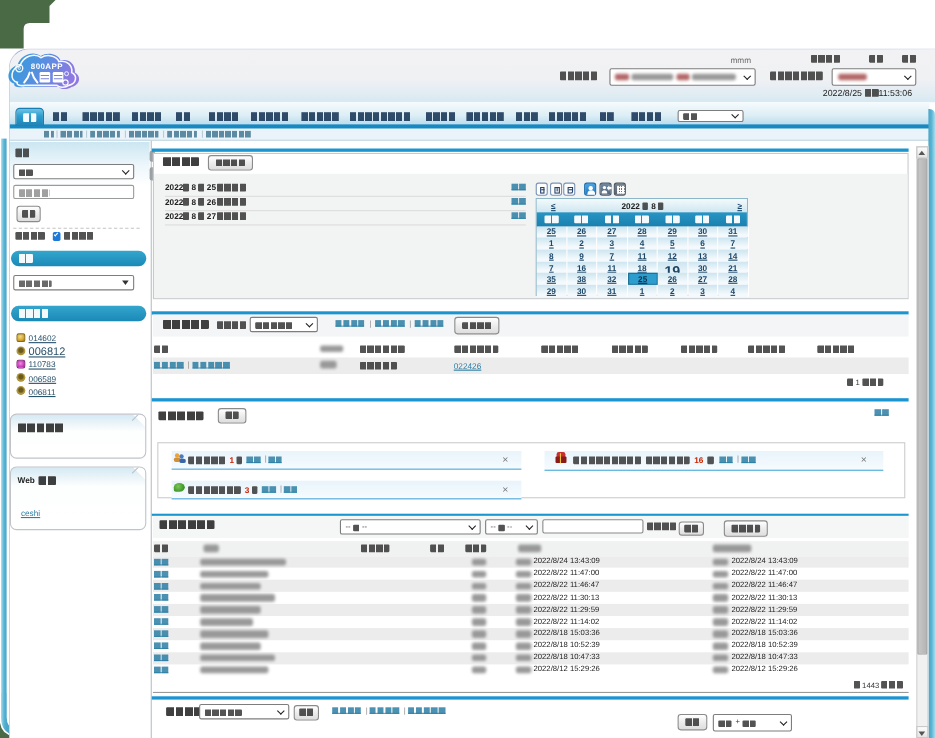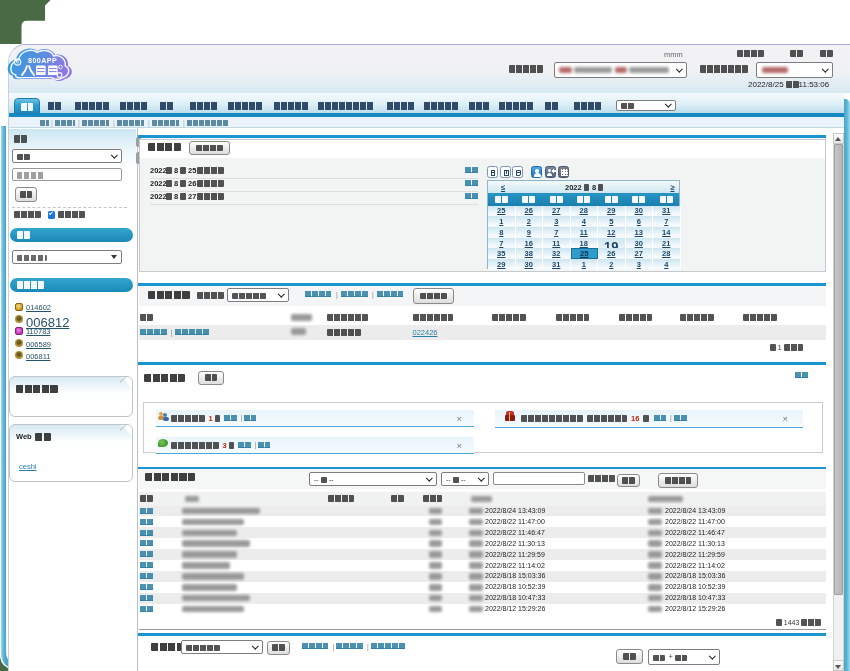--- a/index.html
+++ b/index.html
@@ -153,21 +153,21 @@
 <div class="sel" style="left:12px;top:250px;width:110px;height:14px">
     <span class="ab" style="left:4px;top:3.5px;width:30px;height:6.5px;background:repeating-linear-gradient(90deg,rgba(90,90,90,.9) 0 5.4px,rgba(90,90,90,0) 5.4px 7px);border-radius:1px;filter:blur(.4px)"></span>
     <span class="ab" style="right:4px;top:4px;width:0;height:0;border-left:3.2px solid transparent;border-right:3.2px solid transparent;border-top:4.5px solid #333"></span>
   </div>
 <div class="ab" style="left:10px;top:277.5px;width:123px;height:14.5px;background:linear-gradient(#34a6cd,#1a89b7);border-radius:7px">
     <span class="zw ab" style="left:7px;top:3.5px;width:26.8px;height:7.5px"></span>
   </div>
 <div class="ab" style="left:15px;top:302.5px;width:8px;height:8px;border-radius:2px;background:radial-gradient(circle at 40% 35%,#f2d98a,#d8a72c 60%,#9a7414);border:1px solid #8a6a10"></div>
 <div class="ab" style="left:26px;top:303px;font-size:7.5px;color:#29526b;text-decoration:underline">014602</div>
 <div class="ab" style="left:15px;top:314.7px;width:8px;height:8px;border-radius:4px;background:radial-gradient(circle at 50% 45%,#6a5a20 30%,#b59a3a 55%,#7a6826)"></div>
-<div class="ab" style="left:26px;top:315.2px;font-size:13px;color:#29526b;text-decoration:underline">006812</div>
+<div class="ab" style="left:26px;top:315.2px;font-size:10px;color:#29526b;text-decoration:underline">006812</div>
 <div class="ab" style="left:15px;top:326.9px;width:8px;height:8px;border-radius:2px;background:radial-gradient(circle at 45% 40%,#ee8ae2,#cc3ec0 60%,#93288a);border:1px solid #8a2080"></div>
 <div class="ab" style="left:26px;top:327.4px;font-size:7.5px;color:#29526b;text-decoration:underline">110783</div>
 <div class="ab" style="left:15px;top:339.1px;width:8px;height:8px;border-radius:4px;background:radial-gradient(circle at 50% 45%,#6a5a20 30%,#b59a3a 55%,#7a6826)"></div>
 <div class="ab" style="left:26px;top:339.6px;font-size:7.5px;color:#29526b;text-decoration:underline">006589</div>
 <div class="ab" style="left:15px;top:351.3px;width:8px;height:8px;border-radius:4px;background:radial-gradient(circle at 50% 45%,#6a5a20 30%,#b59a3a 55%,#7a6826)"></div>
 <div class="ab" style="left:26px;top:351.8px;font-size:7.5px;color:#29526b;text-decoration:underline">006811</div>
 <div class="ab" style="left:9px;top:376px;width:124px;height:41px;border:1px solid #c0c4c8;border-radius:6px;background:linear-gradient(#d5e9f3,#fdfefe 38%,#fff);overflow:hidden">
     <span class="z ab" style="left:6px;top:8px;width:41.6px;height:7.5px;background:repeating-linear-gradient(90deg,rgba(30,30,30,.85) 0 7.2px,rgba(30,30,30,0) 7.2px 8.6px)"></span>
     <span class="ab" style="right:0;top:0px;width:0;height:0;border-left:11px solid transparent;border-top:11px solid #fff"></span>
     <span class="ab" style="right:2px;top:-5px;width:14px;height:1px;background:#b9c2c8;transform:rotate(-45deg);transform-origin:right"></span>

